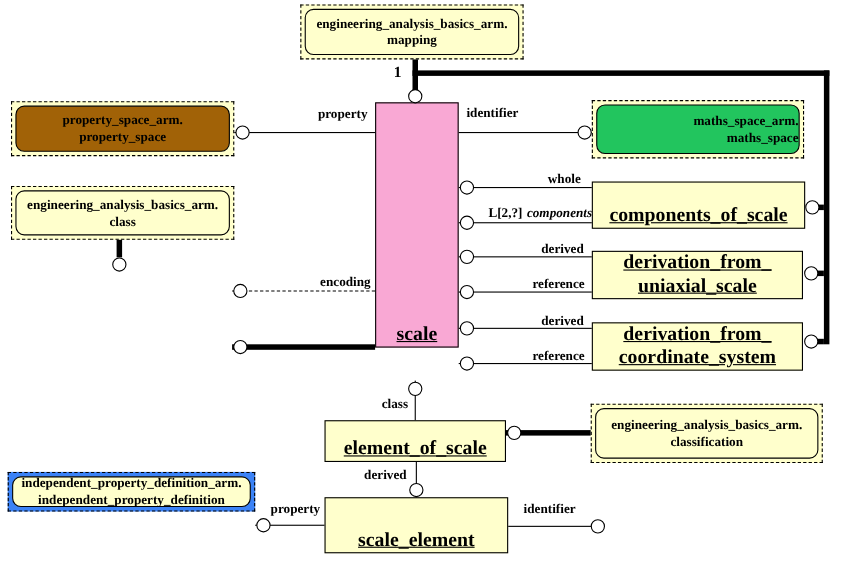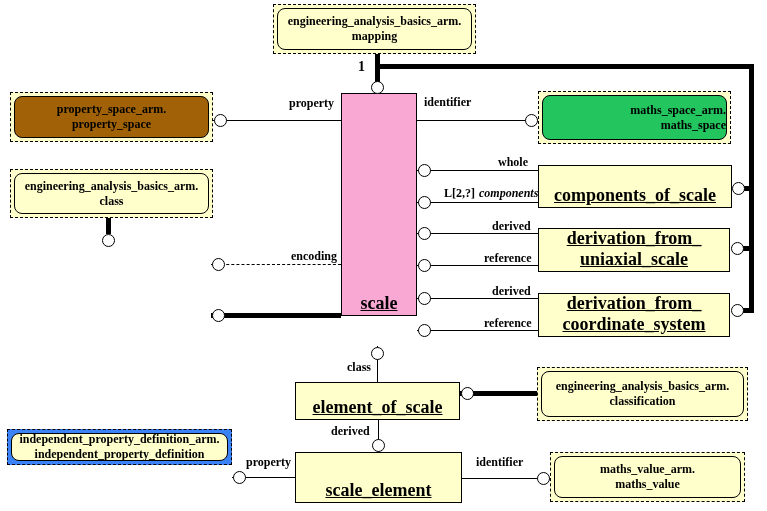--- a/index.html
+++ b/index.html
@@ -85,26 +85,20 @@
     </div>
   </div>
 
   <div class="iref fill-box" style="left: 7px; top: 429px; width: 225px; height: 36px; background-color: #3b82f6;">
     <div class="iref-inner fill-box" style="background-color: rgb(255, 255, 204);">
       <span>independent_property_definition_arm.</span>
       <span>independent_property_definition</span>
     </div>
   </div>
 
-  <div class="iref fill-box" style="left: 550px; top: 452px; width: 195px; height: 50px; background-color: rgb(255, 255, 204);">
-    <div class="iref-inner fill-box" style="background-color: rgb(255, 255, 204);">
-      <span>maths_value_arm.</span>
-      <span>maths_value</span>
-    </div>
-  </div>
 
   <div class="entity fill-box" style="left: 341px; top: 93px; width: 76px; height: 223px; background-color: #f9a8d4;">
     <span>scale</span>
   </div>
 
 
 
   <div class="entity fill-box" style="left: 538px; top: 165px; width: 194px; height: 43px; background-color: rgb(255, 255, 204);">
     <span>components_of_scale</span>
   </div>

